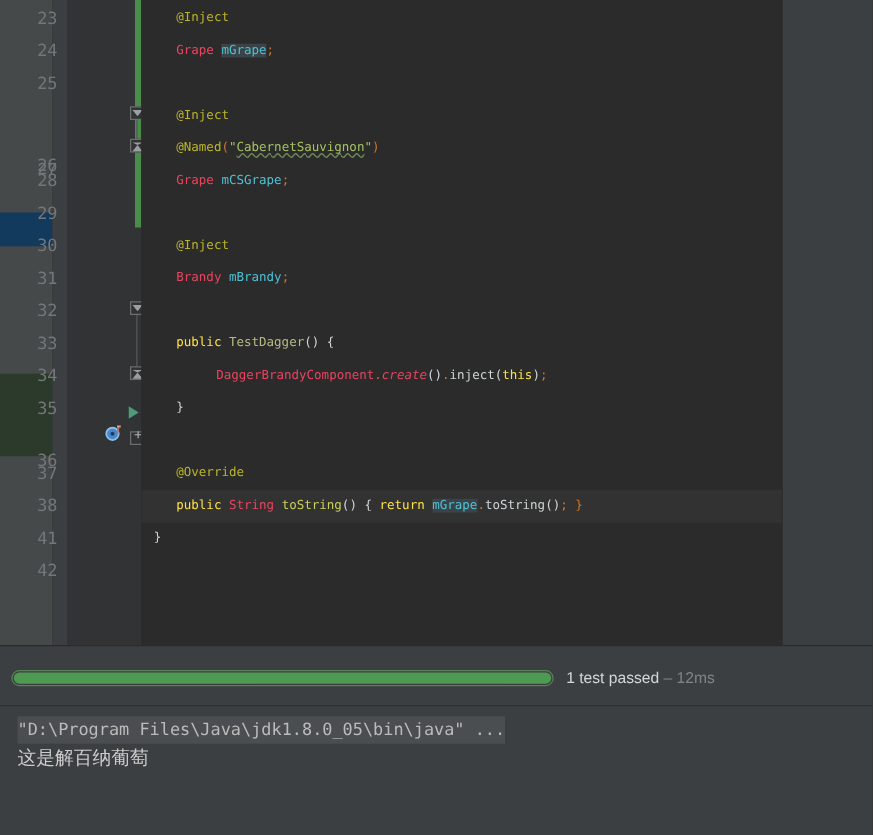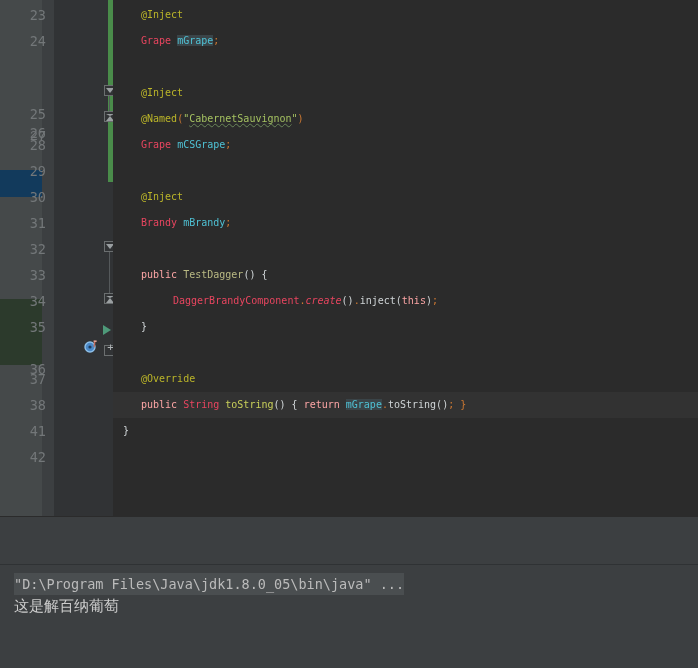--- a/index.html
+++ b/index.html
@@ -7,21 +7,21 @@
     width: 698px; height: 668px;
     background: #3c3f41;
     font-family: "DejaVu Sans Mono", monospace;
     overflow: hidden;
   }
 
   #app { position: relative; width: 698px; height: 668px; }
 
   
   .editor-region {
-    position: absolute; left: 0; top: 0; width: 698px; height: 516px;
+    position: absolute; left: 0; top: 0; width: 626px; height: 516px;
     background: #2b2b2b;
   }
 
   
   .left-strip {
     position: absolute; left: 0; top: 0; width: 42px; height: 516px;
     background: #45494a;
   }
   .strip-block { position: absolute; left: 0; width: 42px; }
   .strip-block.sel   { top: 170px; height: 27px; background: #123a5c; }
@@ -105,21 +105,21 @@
     font-size: 10px; white-space: pre; color: #a9b7c6;
     padding-left: 28px;
   }
   .code-line.current { background: #323232; }
 
   
   .t-anno   { color: #bbb529; }
   .t-type   { color: #e8455f; }
   .t-field  { color: #4fc1d4; }
   .t-punc   { color: #cc7832; }
-  .t-kw     { color: #fca5a5; }
+  .t-kw     { color: #fde047; }
   .t-cls    { color: #b9b983; }
   .t-cls2   { color: #e8455f; }
   .t-meth   { color: #c9d05a; }
   .t-meth-i { color: #e8455f; font-style: italic; }
   .t-str    { color: #a5c261; }
   .t-plain  { color: #a9b7c6; }
   .t-white  { color: #cfd4d6; }
   .hl-ident { background: #3a4448; }
   .spell {
     text-decoration: underline wavy #6a8759;
@@ -215,21 +215,21 @@
         <circle cx="6" cy="9" r="5" fill="#4a88c7" stroke="#8fc0e8" stroke-width="1.4"></circle>
         <circle cx="6" cy="9" r="1.6" fill="#1e3c5c"></circle>
         <path d="M10 3 L11.5 4.5 L10.5 9.5 L9.5 9 Z" fill="#c06a5a"></path>
         <rect x="9.6" y="2.4" width="3" height="1.6" fill="#e0a090"></rect>
       </svg>
     </div>
 
     <div id="gutter-numbers">
         <div class="gutter-line dim" style="top: 2px;">23</div>
         <div class="gutter-line dim" style="top: 28px;">24</div>
-        <div class="gutter-line dim" style="top: 54px; margin-top: 47px;">25</div>
+        <div class="gutter-line dim" style="top: 54px;">25</div>
         <div class="gutter-line dim" style="top: 80px; margin-top: 40px;">26</div>
         <div class="gutter-line dim" style="top: 124px; font-family: Liberation Mono, monospace;">27</div>
         <div class="gutter-line dim" style="top: 132px;">28</div>
         <div class="gutter-line dim" style="top: 158px;">29</div>
         <div class="gutter-line dim" style="top: 184px;">30</div>
         <div class="gutter-line dim" style="top: 210px;">31</div>
         <div class="gutter-line dim" style="top: 236px;">32</div>
         <div class="gutter-line dim" style="top: 262px;">33</div>
         <div class="gutter-line dim" style="top: 288px;">34</div>
         <div class="gutter-line dim" style="top: 314px; text-align: right;">35</div>
@@ -261,20 +261,26 @@
           <div class="code-line" style="top: 418px; padding-left: 10px;"><span class="t-white">}</span></div>
           <div class="code-line" style="top: 444px; padding-left: 10px;"></div>
         </div>
     </div>
   </div>
 
   <div class="splitter">
     <div class="splitter-top-line"></div>
   </div>
 
+  <div class="test-bar">
+    <div class="progress-outer">
+      <div class="progress-fill" id="progress-fill" style="width: 430px; background: rgb(78, 154, 82);"></div>
+    </div>
+    <div class="test-status"><span>1 test passed</span><span class="test-time"> – 12ms</span></div>
+  </div>
 
   <div class="console">
     <div><span class="console-line path">"D:\Program Files\Java\jdk1.8.0_05\bin\java" ...</span></div>
     <div class="console-line cjk">这是解百纳葡萄</div>
     <div class="console-spacer"></div>
   </div>
 
 </div>
 
 </body></html>

